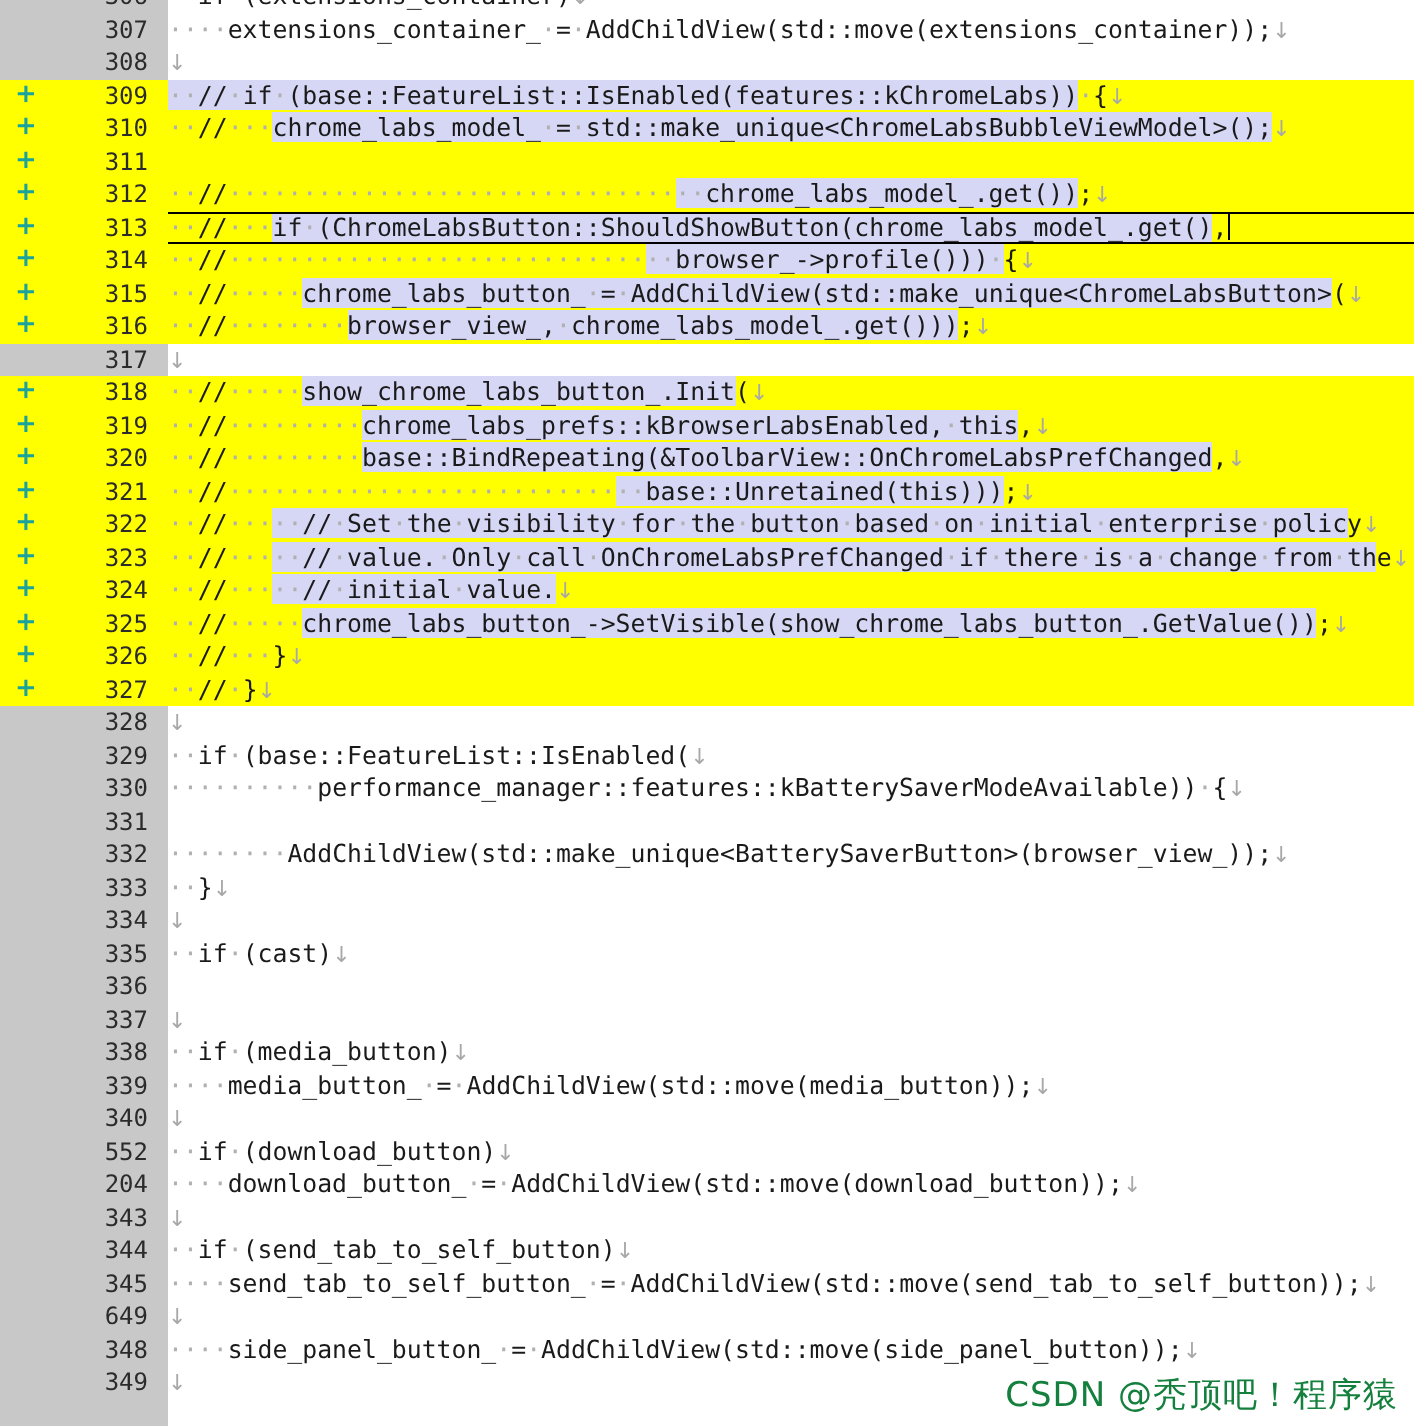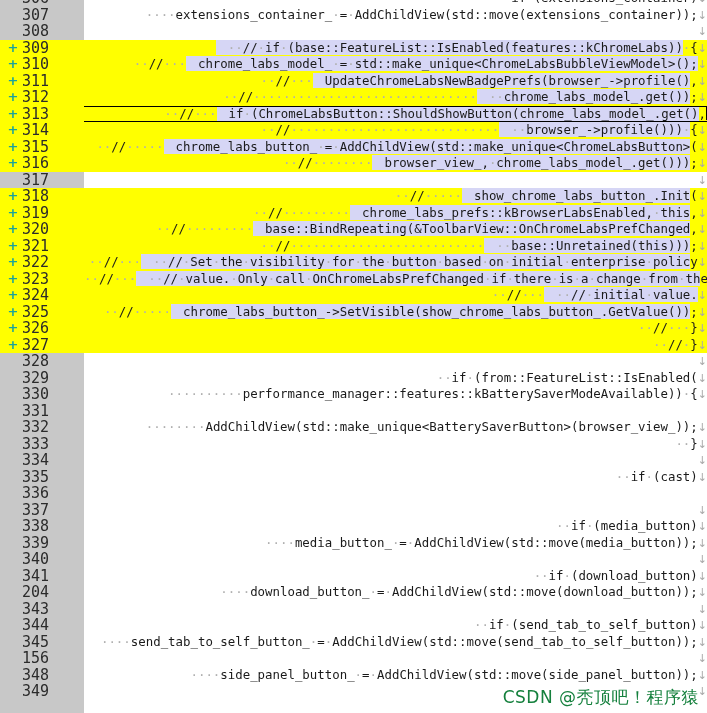--- a/index.html
+++ b/index.html
@@ -62,43 +62,42 @@
     z-index: 4;
   }
 
   .lineno {
     position: absolute;
     left: 22px;
     top: 0;
     width: 52px;
     height: 16.5px;
     line-height: 16.5px;
-    text-align: left;
+    text-align: right;
     color: #2b2b2b;
-    font-size: 15px;
+    font-size: 12px;
     font-family: "DejaVu Sans Mono", "Liberation Mono", monospace;
     z-index: 4;
   }
 
   .code {
     position: absolute;
     left: 84px;
     top: 0;
     right: 0;
     height: 16.5px;
     line-height: 16.5px;
     white-space: pre;
     z-index: 3;
-    text-align: right;
   }
 
   .code .seg { display: inline; }
 
   
-  .sel { background: #d6d6f5; padding-left: 12px; }
+  .sel { background: #d6d6f5; }
 
   
   .ws { color: #b0b0b0; }
   
   .nl { color: #a8a8a8; font-family: "DejaVu Sans", sans-serif; font-size: 11px; }
 
   
   .cur-box {
     position: absolute;
     left: 84px;
@@ -141,54 +140,54 @@
 <div id="editor">
 
   <div class="gutter-bg"></div>
 
   <div id="lines-host">
       <div class="line" style="margin-top: -10px;"><div class="lineno">306</div><div class="code"><span class="ws">··</span><span class="seg">if</span><span class="ws">·</span><span class="seg">(extensions_container)</span><span class="nl">↓</span></div></div>
       <div class="line"><div class="lineno">307</div><div class="code"><span class="ws">····</span><span class="seg">extensions_container_</span><span class="ws">·</span><span class="seg">=</span><span class="ws">·</span><span class="seg">AddChildView(std::move(extensions_container));</span><span class="nl">↓</span></div></div>
       <div class="line"><div class="lineno">308</div><div class="code"><span class="nl">↓</span></div></div>
       <div class="line line-hl"><div class="marker">+</div><div class="lineno">309</div><div class="code"><span class="sel"><span class="ws">··</span><span class="seg">//</span><span class="ws">·</span><span class="seg">if</span><span class="ws">·</span><span class="seg">(base::FeatureList::IsEnabled(features::kChromeLabs))</span></span><span class="ws">·</span><span class="seg">{</span><span class="nl">↓</span></div></div>
       <div class="line line-hl"><div class="marker">+</div><div class="lineno">310</div><div class="code"><span class="ws">··</span><span class="seg">//</span><span class="ws">···</span><span class="sel"><span class="seg">chrome_labs_model_</span><span class="ws">·</span><span class="seg">=</span><span class="ws">·</span><span class="seg">std::make_unique&lt;ChromeLabsBubbleViewModel&gt;();</span></span><span class="nl">↓</span></div></div>
-      <div class="line line-hl"><div class="marker">+</div><div class="lineno">311</div><div class="code"><span class="ws">··</span><span class="seg">//</span><span class="ws">···</span><span class="sel"><span class="seg">UpdateChromeLabsNewBadgePrefs(browser_-&gt;profile()</span></span><span class="seg">,</span><span class="nl">↓</span></div></div>
+      <div class="line line-hl"><div class="marker">+</div><div class="lineno">311</div></div>
       <div class="line line-hl"><div class="marker">+</div><div class="lineno">312</div><div class="code"><span class="ws">··</span><span class="seg">//</span><span class="ws">······························</span><span class="sel"><span class="ws">··</span><span class="seg">chrome_labs_model_.get())</span></span><span class="seg">;</span><span class="nl">↓</span></div></div>
       <div class="line line-hl"><div class="marker">+</div><div class="lineno">313</div><div class="code"><span class="ws">··</span><span class="seg">//</span><span class="ws">···</span><span class="sel"><span class="seg">if</span><span class="ws">·</span><span class="seg">(ChromeLabsButton::ShouldShowButton(chrome_labs_model_.get()</span></span><span class="seg">,</span><span class="caret"></span></div><div class="cur-box"></div></div>
       <div class="line line-hl"><div class="marker">+</div><div class="lineno">314</div><div class="code"><span class="ws">··</span><span class="seg">//</span><span class="ws">····························</span><span class="sel"><span class="ws">··</span><span class="seg">browser_-&gt;profile()))</span><span class="ws">·</span></span><span class="seg">{</span><span class="nl">↓</span></div></div>
       <div class="line line-hl"><div class="marker">+</div><div class="lineno">315</div><div class="code"><span class="ws">··</span><span class="seg">//</span><span class="ws">·····</span><span class="sel"><span class="seg">chrome_labs_button_</span><span class="ws">·</span><span class="seg">=</span><span class="ws">·</span><span class="seg">AddChildView(std::make_unique&lt;ChromeLabsButton&gt;</span></span><span class="seg">(</span><span class="nl">↓</span></div></div>
       <div class="line line-hl"><div class="marker">+</div><div class="lineno">316</div><div class="code"><span class="ws">··</span><span class="seg">//</span><span class="ws">········</span><span class="sel"><span class="seg">browser_view_,</span><span class="ws">·</span><span class="seg">chrome_labs_model_.get()))</span></span><span class="seg">;</span><span class="nl">↓</span></div></div>
       <div class="line"><div class="lineno">317</div><div class="code"><span class="nl">↓</span></div></div>
       <div class="line line-hl"><div class="marker">+</div><div class="lineno">318</div><div class="code"><span class="ws">··</span><span class="seg">//</span><span class="ws">·····</span><span class="sel"><span class="seg">show_chrome_labs_button_.Init</span></span><span class="seg">(</span><span class="nl">↓</span></div></div>
       <div class="line line-hl"><div class="marker">+</div><div class="lineno">319</div><div class="code"><span class="ws">··</span><span class="seg">//</span><span class="ws">·········</span><span class="sel"><span class="seg">chrome_labs_prefs::kBrowserLabsEnabled,</span><span class="ws">·</span><span class="seg">this</span></span><span class="seg">,</span><span class="nl">↓</span></div></div>
       <div class="line line-hl"><div class="marker">+</div><div class="lineno">320</div><div class="code"><span class="ws">··</span><span class="seg">//</span><span class="ws">·········</span><span class="sel"><span class="seg">base::BindRepeating(&amp;ToolbarView::OnChromeLabsPrefChanged</span></span><span class="seg">,</span><span class="nl">↓</span></div></div>
       <div class="line line-hl"><div class="marker">+</div><div class="lineno">321</div><div class="code"><span class="ws">··</span><span class="seg">//</span><span class="ws">··························</span><span class="sel"><span class="ws">··</span><span class="seg">base::Unretained(this)))</span></span><span class="seg">;</span><span class="nl">↓</span></div></div>
       <div class="line line-hl"><div class="marker">+</div><div class="lineno">322</div><div class="code"><span class="ws">··</span><span class="seg">//</span><span class="ws">···</span><span class="sel"><span class="ws">··</span><span class="seg">//</span><span class="ws">·</span><span class="seg">Set</span><span class="ws">·</span><span class="seg">the</span><span class="ws">·</span><span class="seg">visibility</span><span class="ws">·</span><span class="seg">for</span><span class="ws">·</span><span class="seg">the</span><span class="ws">·</span><span class="seg">button</span><span class="ws">·</span><span class="seg">based</span><span class="ws">·</span><span class="seg">on</span><span class="ws">·</span><span class="seg">initial</span><span class="ws">·</span><span class="seg">enterprise</span><span class="ws">·</span><span class="seg">polic</span></span><span class="seg">y</span><span class="nl">↓</span></div></div>
       <div class="line line-hl"><div class="marker">+</div><div class="lineno">323</div><div class="code"><span class="ws">··</span><span class="seg">//</span><span class="ws">···</span><span class="sel"><span class="ws">··</span><span class="seg">//</span><span class="ws">·</span><span class="seg">value.</span><span class="ws">·</span><span class="seg">Only</span><span class="ws">·</span><span class="seg">call</span><span class="ws">·</span><span class="seg">OnChromeLabsPrefChanged</span><span class="ws">·</span><span class="seg">if</span><span class="ws">·</span><span class="seg">there</span><span class="ws">·</span><span class="seg">is</span><span class="ws">·</span><span class="seg">a</span><span class="ws">·</span><span class="seg">change</span><span class="ws">·</span><span class="seg">from</span><span class="ws">·</span><span class="seg">th</span></span><span class="seg">e</span><span class="nl">↓</span></div></div>
       <div class="line line-hl"><div class="marker">+</div><div class="lineno">324</div><div class="code"><span class="ws">··</span><span class="seg">//</span><span class="ws">···</span><span class="sel"><span class="ws">··</span><span class="seg">//</span><span class="ws">·</span><span class="seg">initial</span><span class="ws">·</span><span class="seg">value.</span></span><span class="nl">↓</span></div></div>
       <div class="line line-hl"><div class="marker">+</div><div class="lineno">325</div><div class="code"><span class="ws">··</span><span class="seg">//</span><span class="ws">·····</span><span class="sel"><span class="seg">chrome_labs_button_-&gt;SetVisible(show_chrome_labs_button_.GetValue())</span></span><span class="seg">;</span><span class="nl">↓</span></div></div>
       <div class="line line-hl"><div class="marker">+</div><div class="lineno">326</div><div class="code"><span class="ws">··</span><span class="seg">//</span><span class="ws">···</span><span class="seg">}</span><span class="nl">↓</span></div></div>
       <div class="line line-hl"><div class="marker">+</div><div class="lineno">327</div><div class="code"><span class="ws">··</span><span class="seg">//</span><span class="ws">·</span><span class="seg">}</span><span class="nl">↓</span></div></div>
       <div class="line"><div class="lineno">328</div><div class="code"><span class="nl">↓</span></div></div>
-      <div class="line"><div class="lineno">329</div><div class="code"><span class="ws">··</span><span class="seg">if</span><span class="ws">·</span><span class="seg">(from::FeatureList::IsEnabled(</span><span class="nl">↓</span></div></div>
+      <div class="line"><div class="lineno">329</div><div class="code"><span class="ws">··</span><span class="seg">if</span><span class="ws">·</span><span class="seg">(base::FeatureList::IsEnabled(</span><span class="nl">↓</span></div></div>
       <div class="line"><div class="lineno">330</div><div class="code"><span class="ws">··········</span><span class="seg">performance_manager::features::kBatterySaverModeAvailable))</span><span class="ws">·</span><span class="seg">{</span><span class="nl">↓</span></div></div>
       <div class="line"><div class="lineno">331</div></div>
       <div class="line"><div class="lineno">332</div><div class="code"><span class="ws">········</span><span class="seg">AddChildView(std::make_unique&lt;BatterySaverButton&gt;(browser_view_));</span><span class="nl">↓</span></div></div>
       <div class="line"><div class="lineno">333</div><div class="code"><span class="ws">··</span><span class="seg">}</span><span class="nl">↓</span></div></div>
       <div class="line"><div class="lineno">334</div><div class="code"><span class="nl">↓</span></div></div>
       <div class="line"><div class="lineno">335</div><div class="code"><span class="ws">··</span><span class="seg">if</span><span class="ws">·</span><span class="seg">(cast)</span><span class="nl">↓</span></div></div>
       <div class="line"><div class="lineno">336</div></div>
       <div class="line"><div class="lineno">337</div><div class="code"><span class="nl">↓</span></div></div>
       <div class="line"><div class="lineno">338</div><div class="code"><span class="ws">··</span><span class="seg">if</span><span class="ws">·</span><span class="seg">(media_button)</span><span class="nl">↓</span></div></div>
       <div class="line"><div class="lineno">339</div><div class="code"><span class="ws">····</span><span class="seg">media_button_</span><span class="ws">·</span><span class="seg">=</span><span class="ws">·</span><span class="seg">AddChildView(std::move(media_button));</span><span class="nl">↓</span></div></div>
       <div class="line"><div class="lineno">340</div><div class="code"><span class="nl">↓</span></div></div>
-      <div class="line"><div class="lineno">341</div><div class="code"><span class="ws">··</span><span class="seg">if</span><span class="ws">·</span><span class="seg">(download_button)</span><span class="nl">↓</span></div></div>
+      <div class="line"><div class="lineno">552</div><div class="code"><span class="ws">··</span><span class="seg">if</span><span class="ws">·</span><span class="seg">(download_button)</span><span class="nl">↓</span></div></div>
       <div class="line"><div class="lineno">204</div><div class="code"><span class="ws">····</span><span class="seg">download_button_</span><span class="ws">·</span><span class="seg">=</span><span class="ws">·</span><span class="seg">AddChildView(std::move(download_button));</span><span class="nl">↓</span></div></div>
       <div class="line"><div class="lineno">343</div><div class="code"><span class="nl">↓</span></div></div>
       <div class="line"><div class="lineno">344</div><div class="code"><span class="ws">··</span><span class="seg">if</span><span class="ws">·</span><span class="seg">(send_tab_to_self_button)</span><span class="nl">↓</span></div></div>
       <div class="line"><div class="lineno">345</div><div class="code"><span class="ws">····</span><span class="seg">send_tab_to_self_button_</span><span class="ws">·</span><span class="seg">=</span><span class="ws">·</span><span class="seg">AddChildView(std::move(send_tab_to_self_button));</span><span class="nl">↓</span></div></div>
-      <div class="line"><div class="lineno">156</div><div class="code"><span class="nl">↓</span></div></div>
+      <div class="line"><div class="lineno">649</div><div class="code"><span class="nl">↓</span></div></div>
       <div class="line"><div class="lineno">348</div><div class="code"><span class="ws">····</span><span class="seg">side_panel_button_</span><span class="ws">·</span><span class="seg">=</span><span class="ws">·</span><span class="seg">AddChildView(std::move(side_panel_button));</span><span class="nl">↓</span></div></div>
       <div class="line"><div class="lineno">349</div><div class="code"><span class="nl">↓</span></div></div>
     </div>
 
   <div class="watermark">CSDN @秃顶吧！程序猿</div>
 </div>
 
 </body></html>

